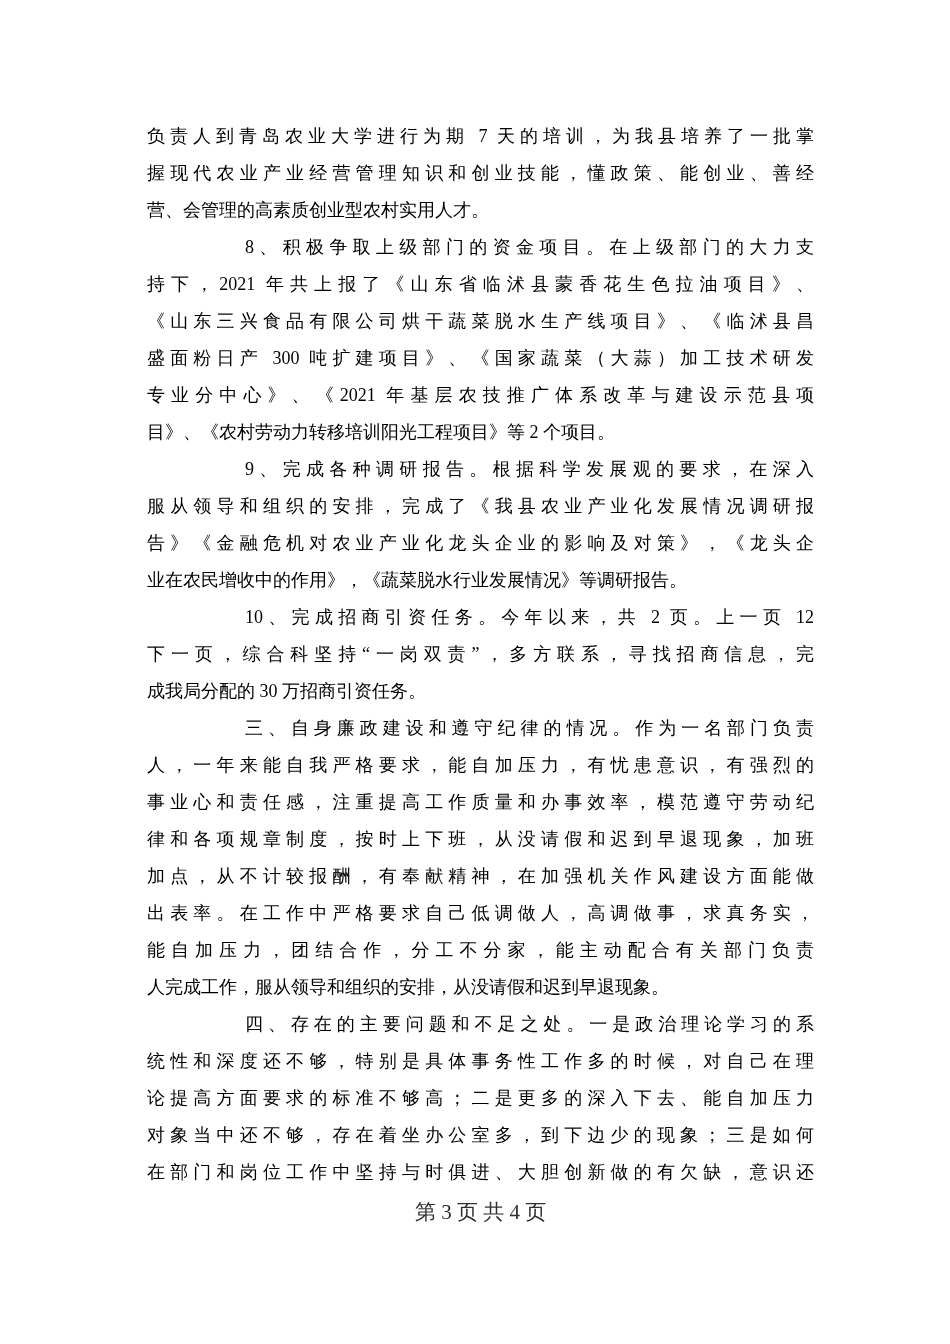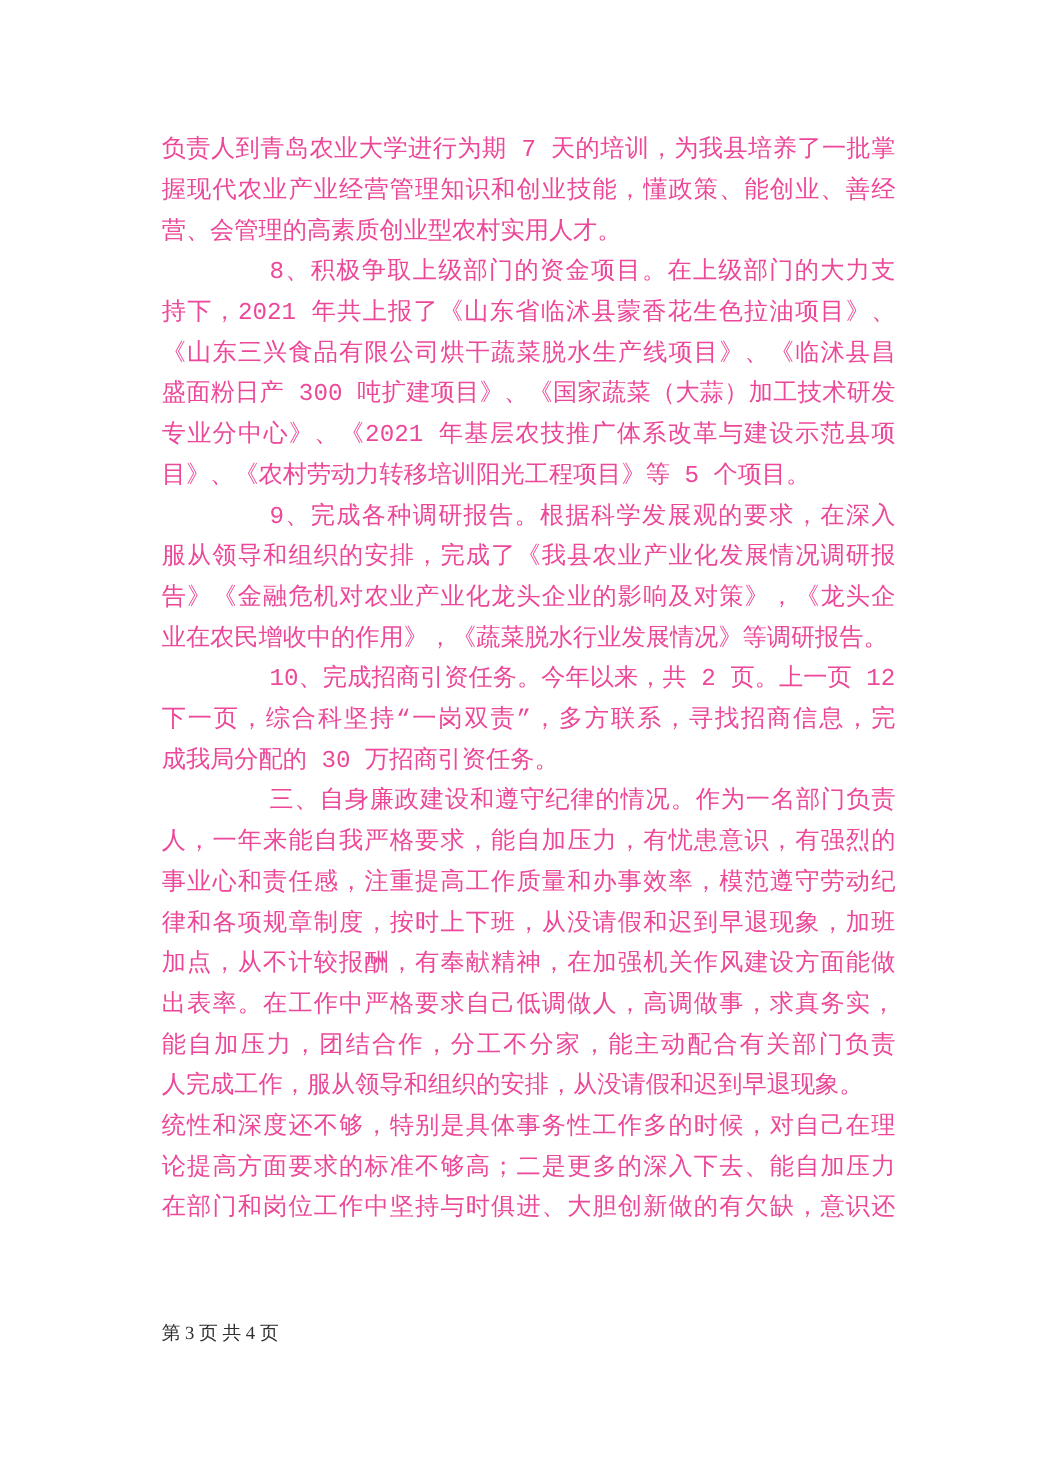--- a/index.html
+++ b/index.html
@@ -15,75 +15,76 @@
     overflow: hidden;
     font-family: "Liberation Serif", "DejaVu Serif", serif;
   }
   .content {
     position: absolute;
     left: 147px;
     top: 118px;
     width: 667px;
   }
   .line {
-    font-size: 22px;
+    font-size: 18px;
     height: 37px;
     line-height: 37px;
-    color: #ec4899;
+    color: #000000;
     text-align: justify;
     text-align-last: justify;
     text-justify: inter-character;
     overflow: visible;
     white-space: nowrap;
-    font-family: Liberation Mono, monospace;
   }
   .line.para-end {
     text-align-last: left;
   }
   .line.indent {
     text-indent: 98px;
   }
   .footer {
     position: absolute;
     left: 147px;
     top: 1200px;
     width: 667px;
-    text-align: left;
-    font-size: 17px;
+    text-align: center;
+    font-size: 21px;
     line-height: 24px;
     color: #2f2f2f;
   }
 </style>
 </head>
 <body>
 
 <div class="page">
   <div class="content">
       <div class="line">负责人到青岛农业大学进行为期 7 天的培训，为我县培养了一批掌</div>
       <div class="line">握现代农业产业经营管理知识和创业技能，懂政策、能创业、善经</div>
       <div class="line para-end">营、会管理的高素质创业型农村实用人才。</div>
       <div class="line indent">8、积极争取上级部门的资金项目。在上级部门的大力支</div>
       <div class="line">持下，2021 年共上报了《山东省临沭县蒙香花生色拉油项目》、</div>
       <div class="line">《山东三兴食品有限公司烘干蔬菜脱水生产线项目》、《临沭县昌</div>
       <div class="line">盛面粉日产 300 吨扩建项目》、《国家蔬菜（大蒜）加工技术研发</div>
       <div class="line">专业分中心》、《2021 年基层农技推广体系改革与建设示范县项</div>
-      <div class="line para-end">目》、《农村劳动力转移培训阳光工程项目》等 5 个项目。</div>
+      <div class="line para-end">目》、《农村劳动力转移培训阳光工程项目》等 2 个项目。</div>
       <div class="line indent">9、完成各种调研报告。根据科学发展观的要求，在深入</div>
       <div class="line">服从领导和组织的安排，完成了《我县农业产业化发展情况调研报</div>
       <div class="line">告》《金融危机对农业产业化龙头企业的影响及对策》，《龙头企</div>
       <div class="line para-end">业在农民增收中的作用》，《蔬菜脱水行业发展情况》等调研报告。</div>
       <div class="line indent">10、完成招商引资任务。今年以来，共 2 页。上一页 12</div>
       <div class="line">下一页，综合科坚持“一岗双责”，多方联系，寻找招商信息，完</div>
       <div class="line para-end">成我局分配的 30 万招商引资任务。</div>
       <div class="line indent">三、自身廉政建设和遵守纪律的情况。作为一名部门负责</div>
       <div class="line">人，一年来能自我严格要求，能自加压力，有忧患意识，有强烈的</div>
       <div class="line">事业心和责任感，注重提高工作质量和办事效率，模范遵守劳动纪</div>
       <div class="line">律和各项规章制度，按时上下班，从没请假和迟到早退现象，加班</div>
       <div class="line">加点，从不计较报酬，有奉献精神，在加强机关作风建设方面能做</div>
       <div class="line">出表率。在工作中严格要求自己低调做人，高调做事，求真务实，</div>
       <div class="line">能自加压力，团结合作，分工不分家，能主动配合有关部门负责</div>
       <div class="line para-end">人完成工作，服从领导和组织的安排，从没请假和迟到早退现象。</div>
+      <div class="line indent">四、存在的主要问题和不足之处。一是政治理论学习的系</div>
       <div class="line">统性和深度还不够，特别是具体事务性工作多的时候，对自己在理</div>
       <div class="line">论提高方面要求的标准不够高；二是更多的深入下去、能自加压力</div>
+      <div class="line">对象当中还不够，存在着坐办公室多，到下边少的现象；三是如何</div>
       <div class="line">在部门和岗位工作中坚持与时俱进、大胆创新做的有欠缺，意识还</div>
     </div>
   <div class="footer">第 3 页 共 4 页</div>
 </div>
 
 </body></html>

